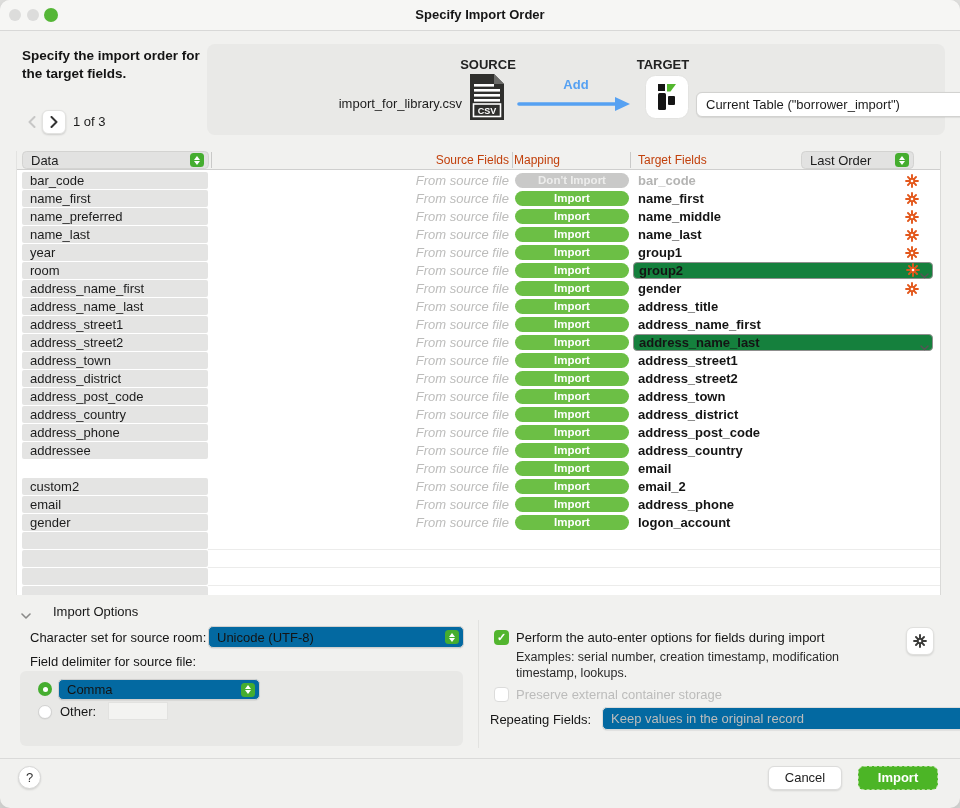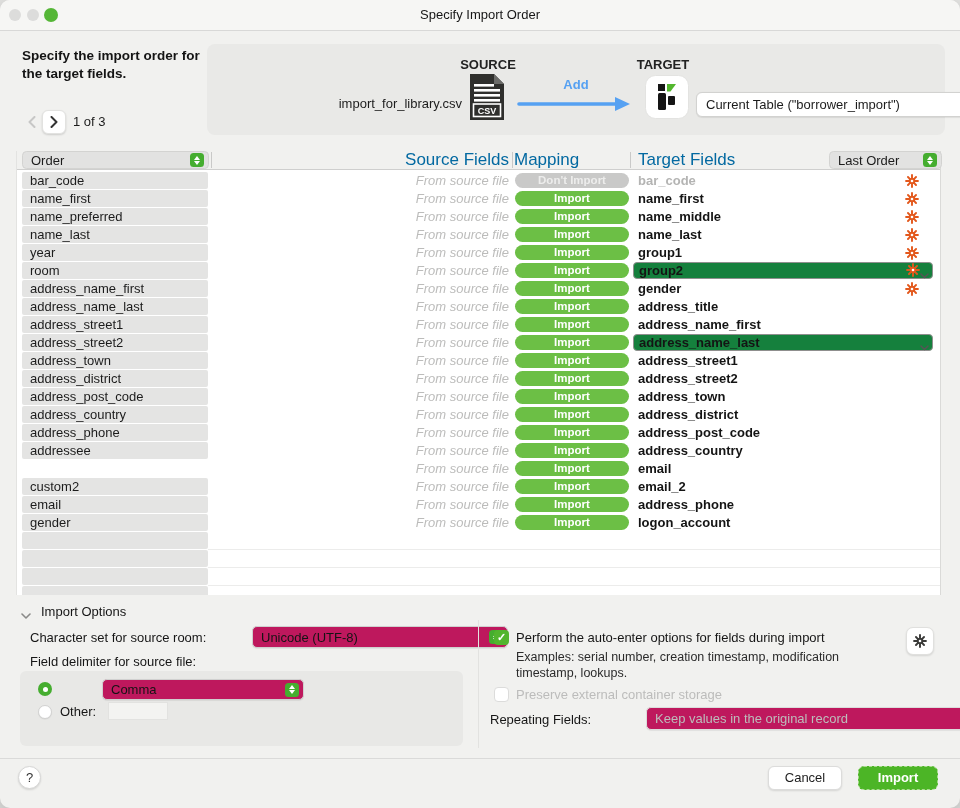--- a/index.html
+++ b/index.html
@@ -4,21 +4,21 @@
 <style>
   html,body{margin:0;padding:0;background:#e8e8e6;font-family:"Liberation Sans",sans-serif;}
   .window{position:relative;width:960px;height:808px;background:#f1f1ef;border-radius:10px;overflow:hidden;
           box-shadow:0 10px 40px rgba(0,0,0,.3);font-size:13px;color:#1c1c1c;}
   
   .titlebar{position:absolute;left:0;top:0;width:100%;height:30px;background:#f6f6f4;border-bottom:1px solid #d8d8d7;}
   .tl{position:absolute;top:9px;border-radius:50%;}
   .tl.g1{left:9px;width:12px;height:12px;background:#dcdcdb;}
   .tl.g2{left:27px;width:12px;height:12px;background:#dcdcdb;}
   .tl.green{left:44px;top:8px;width:14px;height:14px;background:#55b637;}
-  .title{position:absolute;left:0;right:0;top:0;height:30px;line-height:30px;text-align:center;font-weight:normal;font-size:13px;color:#161616;}
+  .title{position:absolute;left:0;right:0;top:0;height:30px;line-height:30px;text-align:center;font-weight:bold;font-size:13px;color:#161616;}
   
   .intro{position:absolute;left:22px;top:47px;width:190px;font-weight:bold;font-size:13.5px;line-height:18px;color:#141414;}
   .pag-prev{position:absolute;left:24px;top:112px;width:16px;height:20px;display:flex;align-items:center;justify-content:center;}
   .pag-next{position:absolute;left:42px;top:110px;width:22px;height:22px;background:#fff;border:1px solid #e2e2e0;border-radius:6px;
             box-shadow:0 1px 2px rgba(0,0,0,.15);display:flex;align-items:center;justify-content:center;cursor:default;}
   .pag-label{position:absolute;left:73px;top:114px;font-size:13px;color:#1c1c1c;}
   
   .srcpanel{position:absolute;left:207px;top:44px;width:738px;height:91px;background:#e9e9e7;border-radius:8px;}
   .sp-label{position:absolute;top:13px;font-weight:bold;font-size:13px;color:#222;width:90px;text-align:center;}
   .sp-source{left:236px;}
@@ -38,22 +38,22 @@
   .stepper .down{border-top:4px solid #fff;}
   .stepper.gray{background:transparent;}
   .stepper.gray .up{border-bottom-color:#9c9c9a;}
   .stepper.gray .down{border-top-color:#9c9c9a;}
   
   .table{position:absolute;left:16px;top:151px;width:923px;height:444px;background:#fff;border-left:1px solid #e3e3e1;border-right:1px solid #dadad8;}
   .thead{position:absolute;left:0;top:0;width:100%;height:18px;background:#f1f1ef;border-bottom:1px solid #cfcfce;}
   .hsel{position:absolute;top:0;height:18px;background:#e2e2e1;border:1px solid #d3d3d1;border-radius:4.5px;box-sizing:border-box;display:flex;align-items:center;}
   .hsel .txt{flex:1;padding-left:8px;font-size:13px;color:#1c1c1c;white-space:nowrap;}
   .hsel.data{left:5px;width:187px;}
-  .hsel.order{left:812px;width:113px;}
-  .hlabel{position:absolute;top:0;line-height:18px;font-size:17px;color:#0369a1;}
+  .hsel.order{left:784px;width:113px;}
+  .hlabel{position:absolute;top:0;line-height:18px;font-size:12px;color:#c2410c;}
   .hl-source{left:200px;width:292px;text-align:right;}
   .hl-mapping{left:497px;width:116px;text-align:left;}
   .hl-target{left:621px;}
   .hsep{position:absolute;top:1px;width:1px;height:16px;background:#c9c9c8;}
   .tbody{position:absolute;left:0;top:21px;width:100%;height:423px;overflow:hidden;}
   .row{position:relative;height:18px;}
   .cell-data{position:absolute;left:5px;top:0;width:186px;height:17px;background:#e4e4e3;border-radius:2px;
              font-size:13px;line-height:17px;padding-left:8px;box-sizing:border-box;color:#1c1c1c;white-space:nowrap;overflow:hidden;}
   .hint{position:absolute;left:200px;top:0;width:292px;text-align:right;font-style:italic;font-size:13px;line-height:18px;color:#bcbcbb;}
   .pill{position:absolute;left:498px;top:1px;width:114px;height:15px;border-radius:8px;text-align:center;
@@ -62,24 +62,24 @@
   .pill.dont{background:#c9c9c8;color:#ededec;}
   .tgt{position:absolute;left:621px;top:0;font-weight:bold;font-size:13px;line-height:18px;color:#141414;white-space:nowrap;}
   .tgt.muted{color:#b4b4b3;}
   .combo{position:absolute;left:616px;top:0;width:300px;height:17px;background:#15803d;border:1px solid #8f8f8e;border-radius:4px;box-sizing:border-box;}
   .combo .ctxt{position:absolute;left:5px;top:0;font-weight:bold;font-size:13px;line-height:15px;color:#141414;white-space:nowrap;}
   .gear{position:absolute;left:888px;top:2px;width:14px;height:14px;}
   .combo .gear{left:272px;top:0px;}
   .combo .chev{position:absolute;left:286px;top:4px;}
   .rowline{position:absolute;left:191px;right:0;bottom:0;border-bottom:1px solid #ececeb;}
   
-  .optdisc{position:absolute;left:21px;top:604px;display:flex;align-items:flex-end;gap:10px;font-size:13px;color:#161616;}
+  .optdisc{position:absolute;left:21px;top:604px;display:flex;align-items:flex-end;gap:22px;font-size:13px;color:#161616;}
   .label{position:absolute;font-size:13px;color:#161616;}
-  .select{position:absolute;background:#be185d;border:1px solid #d0d0cf;border-radius:5px;box-sizing:border-box;
-          display:flex;align-items:center;box-shadow:0 .5px 1px rgba(0,0,0,.07);margin-left:44px;}
+  .select{position:absolute;background:#0369a1;border:1px solid #d0d0cf;border-radius:5px;box-sizing:border-box;
+          display:flex;align-items:center;box-shadow:0 .5px 1px rgba(0,0,0,.07);}
   .select .txt{flex:1;padding-left:8px;font-size:13px;color:#141414;white-space:nowrap;overflow:hidden;}
   .select.disabled .txt{color:#bdbdbc;}
   .delimpanel{position:absolute;left:20px;top:671px;width:443px;height:75px;background:#e8e8e6;border-radius:6px;}
   .radio{position:absolute;width:14px;height:14px;border-radius:50%;box-sizing:border-box;}
   .radio.on{background:#45ad2f;}
   .radio.on::after{content:"";position:absolute;left:4.5px;top:4.5px;width:5px;height:5px;border-radius:50%;background:#fff;}
   .radio.off{background:#fff;border:1px solid #d2d2d1;box-shadow:0 .5px 1px rgba(0,0,0,.08);}
   .otherfield{position:absolute;left:88px;top:31px;width:60px;height:18px;background:#f3f3f1;border:1px solid #e2e2e0;box-sizing:border-box;}
   .vdivider{position:absolute;left:478px;top:620px;width:1px;height:128px;background:#e2e2e0;}
   .checkbox{position:absolute;width:15px;height:15px;border-radius:4px;box-sizing:border-box;text-align:center;}
@@ -155,21 +155,21 @@
     </div>
     <div class="sp-select">
       <span class="txt">Current Table ("borrower_import")</span>
 
     </div>
   </div>
 
   <div class="table">
     <div class="thead">
       <div class="hsel data">
-        <span class="txt">Order</span>
+        <span class="txt">Data</span>
         <span class="stepper">
             <i class="up"></i>
             <i class="down"></i>
           </span>
       </div>
       <div class="hsep" style="left:194px"></div>
       <div class="hlabel hl-source">Source Fields</div>
       <div class="hsep" style="left:495px"></div>
       <div class="hlabel hl-mapping">Mapping</div>
       <div class="hsep" style="left:613px"></div>

